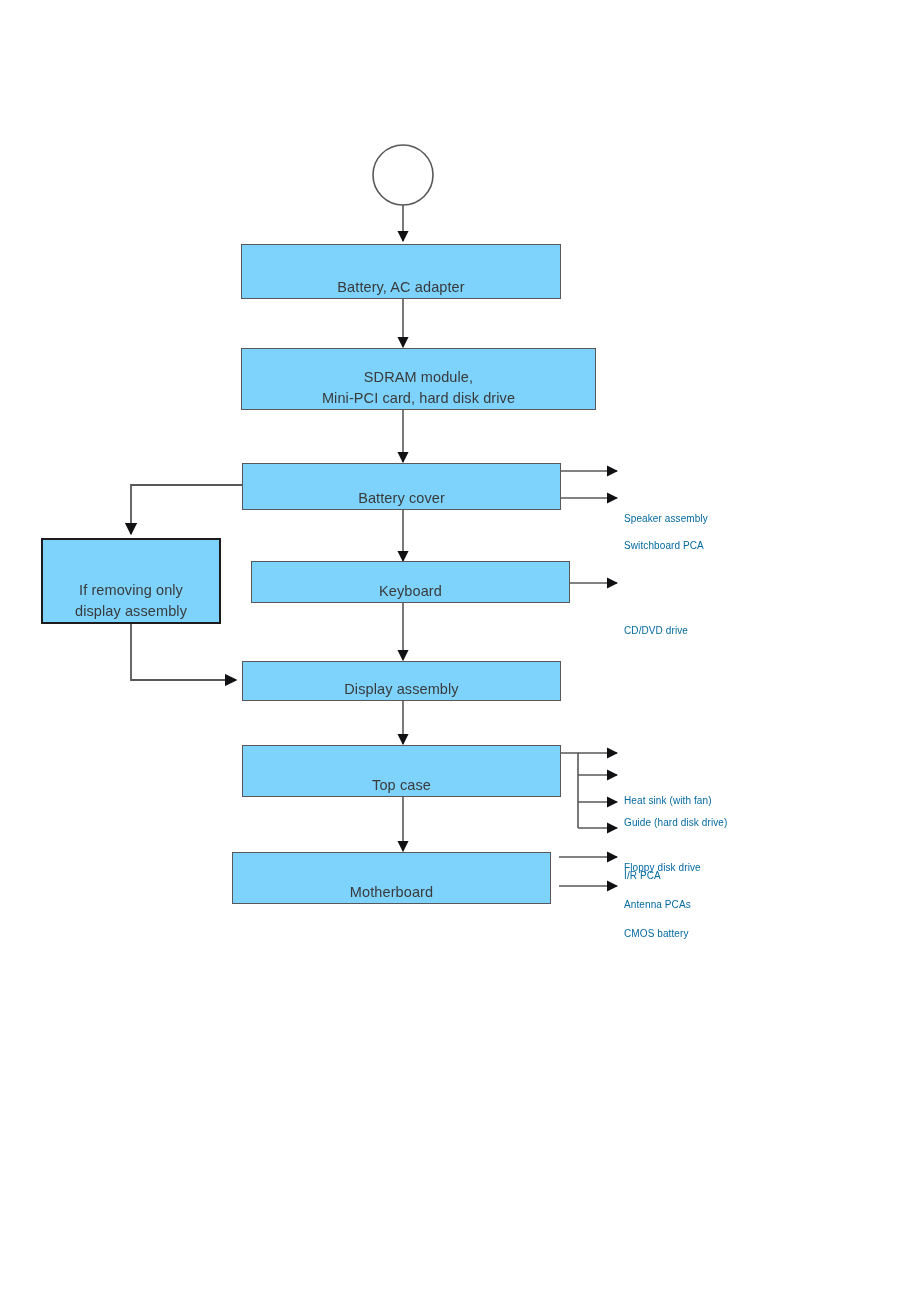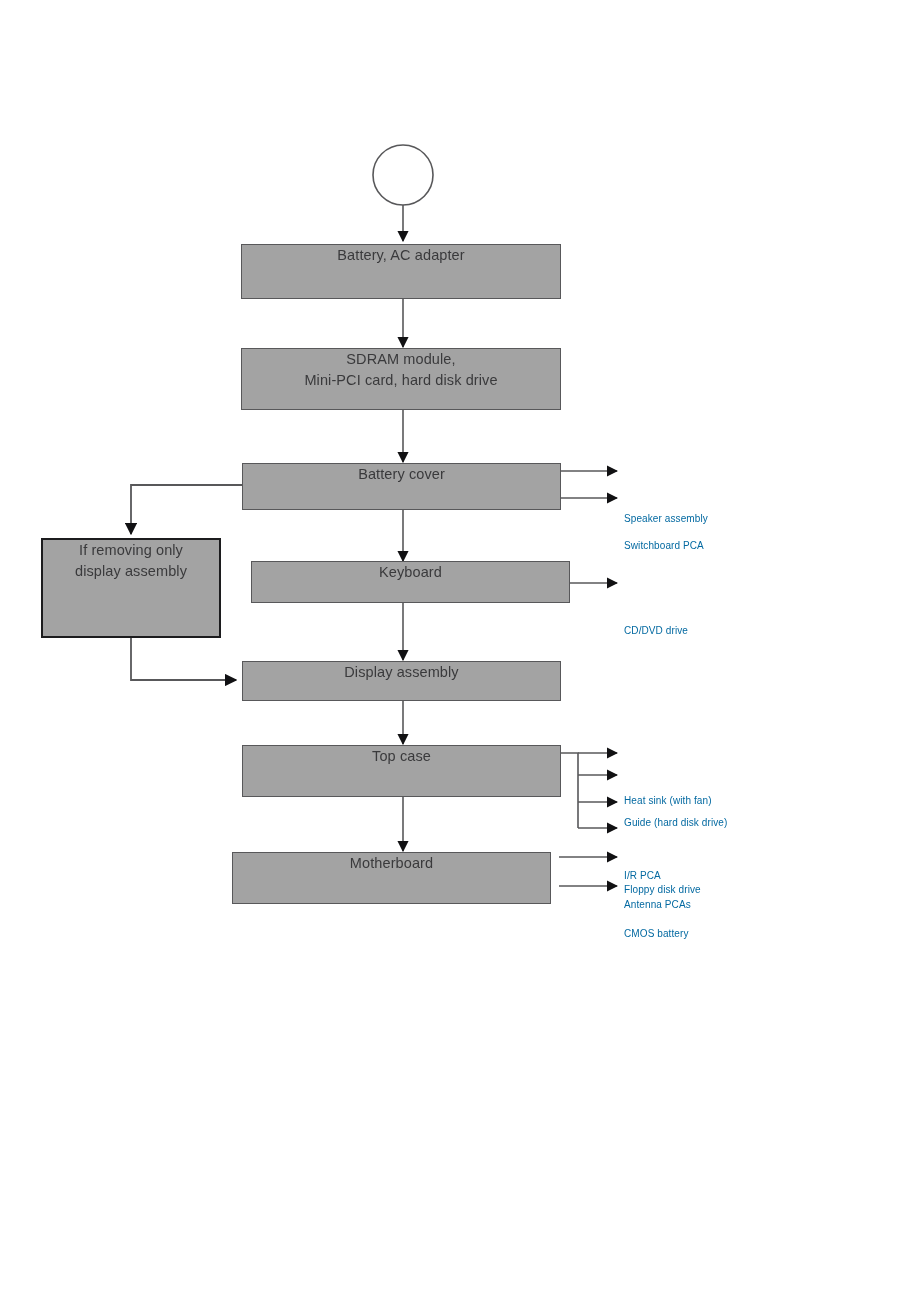--- a/index.html
+++ b/index.html
@@ -24,23 +24,23 @@
     position: absolute;
     left: 0; top: 0;
     width: 915px;
     height: 1313px;
     display: block;
   }
   .node-box {
     position: absolute;
     box-sizing: border-box;
     border: 1.5px solid #58585a;
-    background: #a3a3a3;
+    background: #7dd3fc;
     display: flex;
-    align-items: flex-start;
+    align-items: flex-end;
     justify-content: center;
     text-align: center;
     color: #3a3a3c;
     font-size: 14.5px;
     line-height: 21px;
     letter-spacing: 0.1px;
   }
   .node-box.thick {
     border: 2.5px solid #1c1c1e;
   }
@@ -102,30 +102,30 @@
     <line x1="403" y1="791" x2="403" y2="851" stroke="#58585a" stroke-width="1.6" marker-end="url(#arrow)"></line>
 
     <line x1="559" y1="857" x2="617" y2="857" stroke="#58585a" stroke-width="1.6" marker-end="url(#arrow)"></line>
     <line x1="559" y1="886" x2="617" y2="886" stroke="#58585a" stroke-width="1.6" marker-end="url(#arrow)"></line>
   </svg>
 
   <div class="node-box" style="left:241px; top:244px; width:320px; height:55px;">
     <span class="node-label">Battery, AC adapter</span>
   </div>
 
-  <div class="node-box" style="left:241px; top:348px; width:320px; height:62px;">
+  <div class="node-box" style="left:241px; top:348px; width:355px; height:62px;">
     <span class="node-label">SDRAM module,
 Mini-PCI card, hard disk drive</span>
   </div>
 
   <div class="node-box" style="left:242px; top:463px; width:319px; height:47px;">
     <span class="node-label">Battery cover</span>
   </div>
 
-  <div class="node-box thick" style="left:41px; top:538px; width:180px; height:100px;">
+  <div class="node-box thick" style="left:41px; top:538px; width:180px; height:86px;">
     <span class="node-label">If removing only
 display assembly</span>
   </div>
 
   <div class="node-box" style="left:242px; top:561px; width:319px; height:42px;margin-left:9px;">
     <span class="node-label">Keyboard</span>
   </div>
 
   <div class="node-box" style="left:242px; top:661px; width:319px; height:40px;">
     <span class="node-label">Display assembly</span>
@@ -147,21 +147,21 @@
   </div>
   <div class="out-label" style="left:624px; top:575px;">
     <span>CD/DVD drive</span>
   </div>
   <div class="out-label" style="left:624px; top:745px;">
     <span>Heat sink (with fan)</span>
   </div>
   <div class="out-label" style="left:624px; top:767px;">
     <span>Guide (hard disk drive)</span>
   </div>
-  <div class="out-label" style="left:624px; top:834px;text-align:center;">
+  <div class="out-label" style="left:624px; top:812px;text-align:center;">
     <span>Floppy disk drive</span>
   </div>
   <div class="out-label" style="left:624px; top:820px;">
     <span>I/R PCA</span>
   </div>
   <div class="out-label" style="left:624px; top:849px;">
     <span>Antenna PCAs</span>
   </div>
   <div class="out-label" style="left:624px; top:878px;">
     <span>CMOS battery</span>

